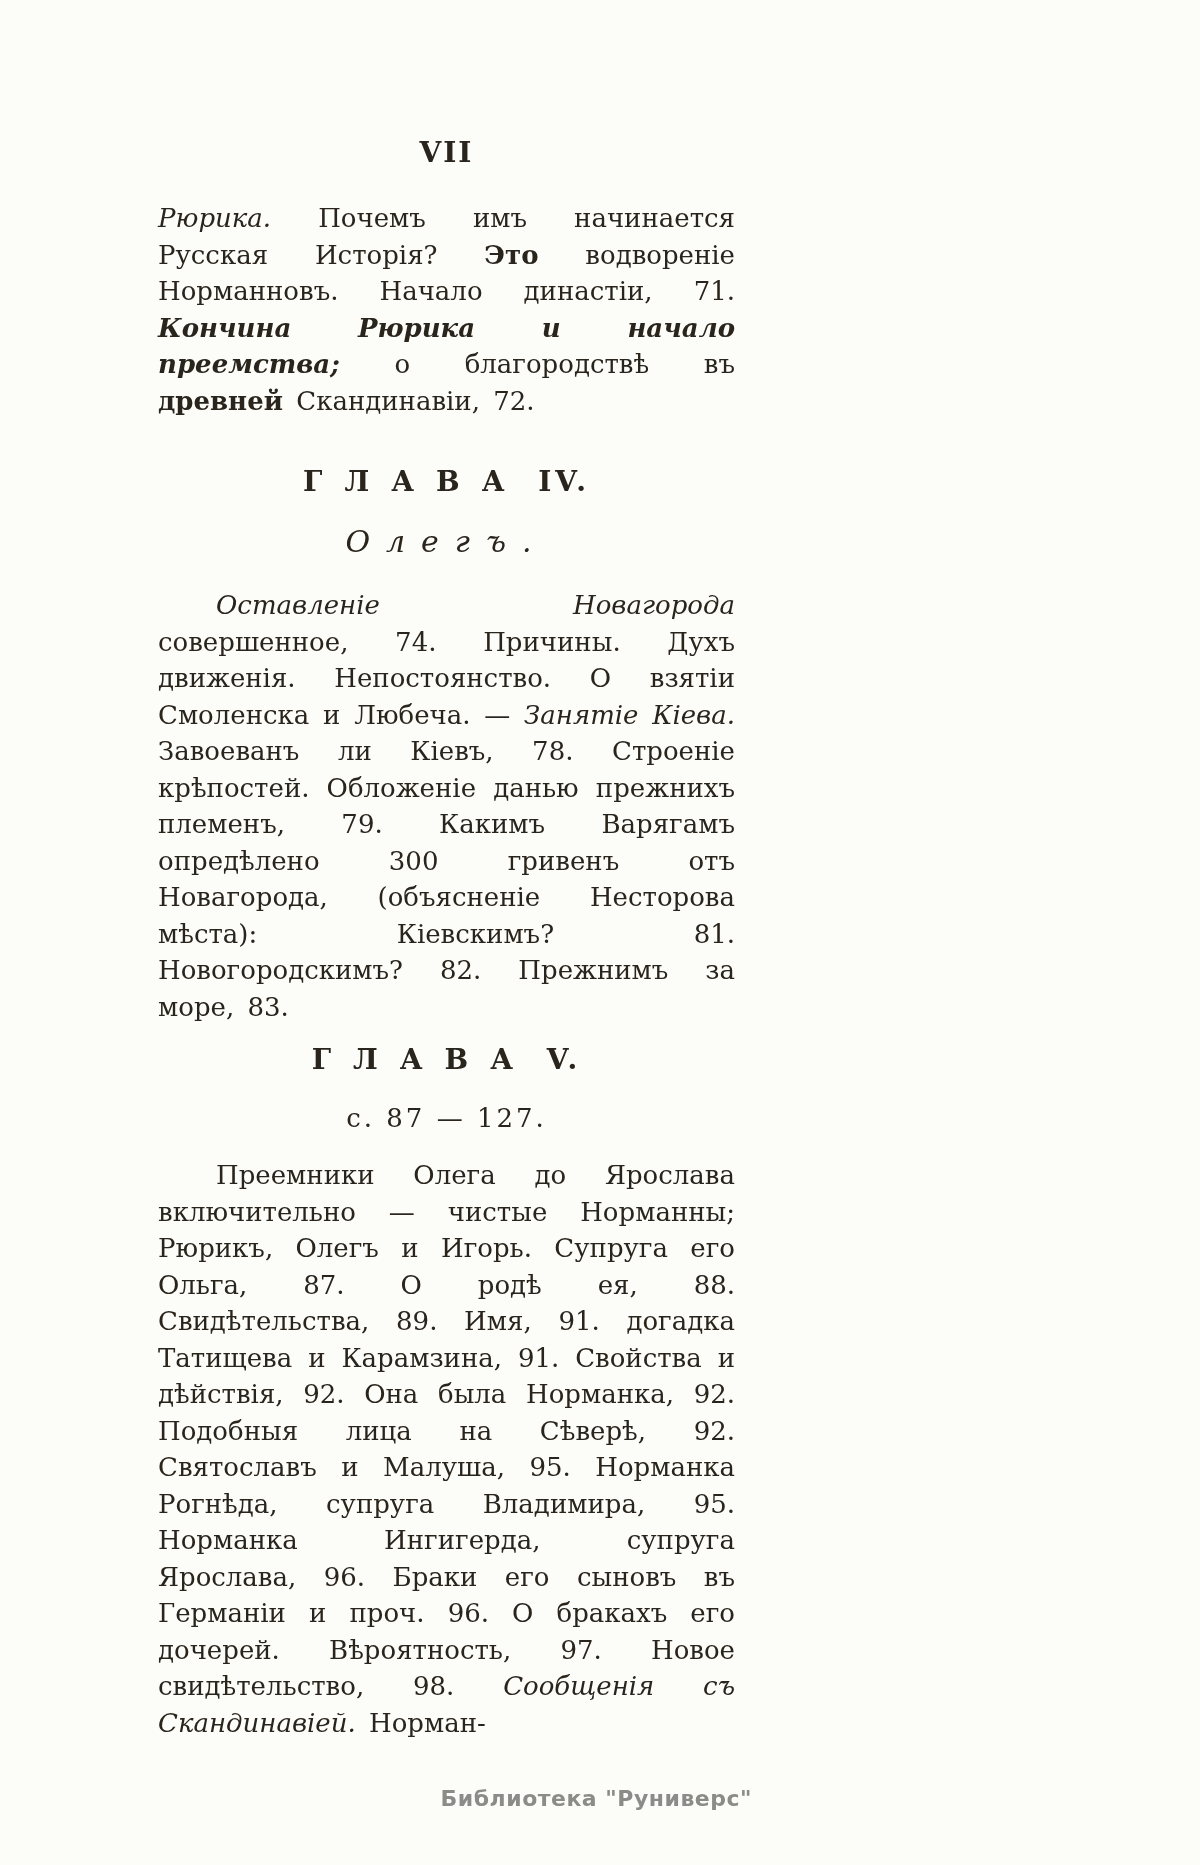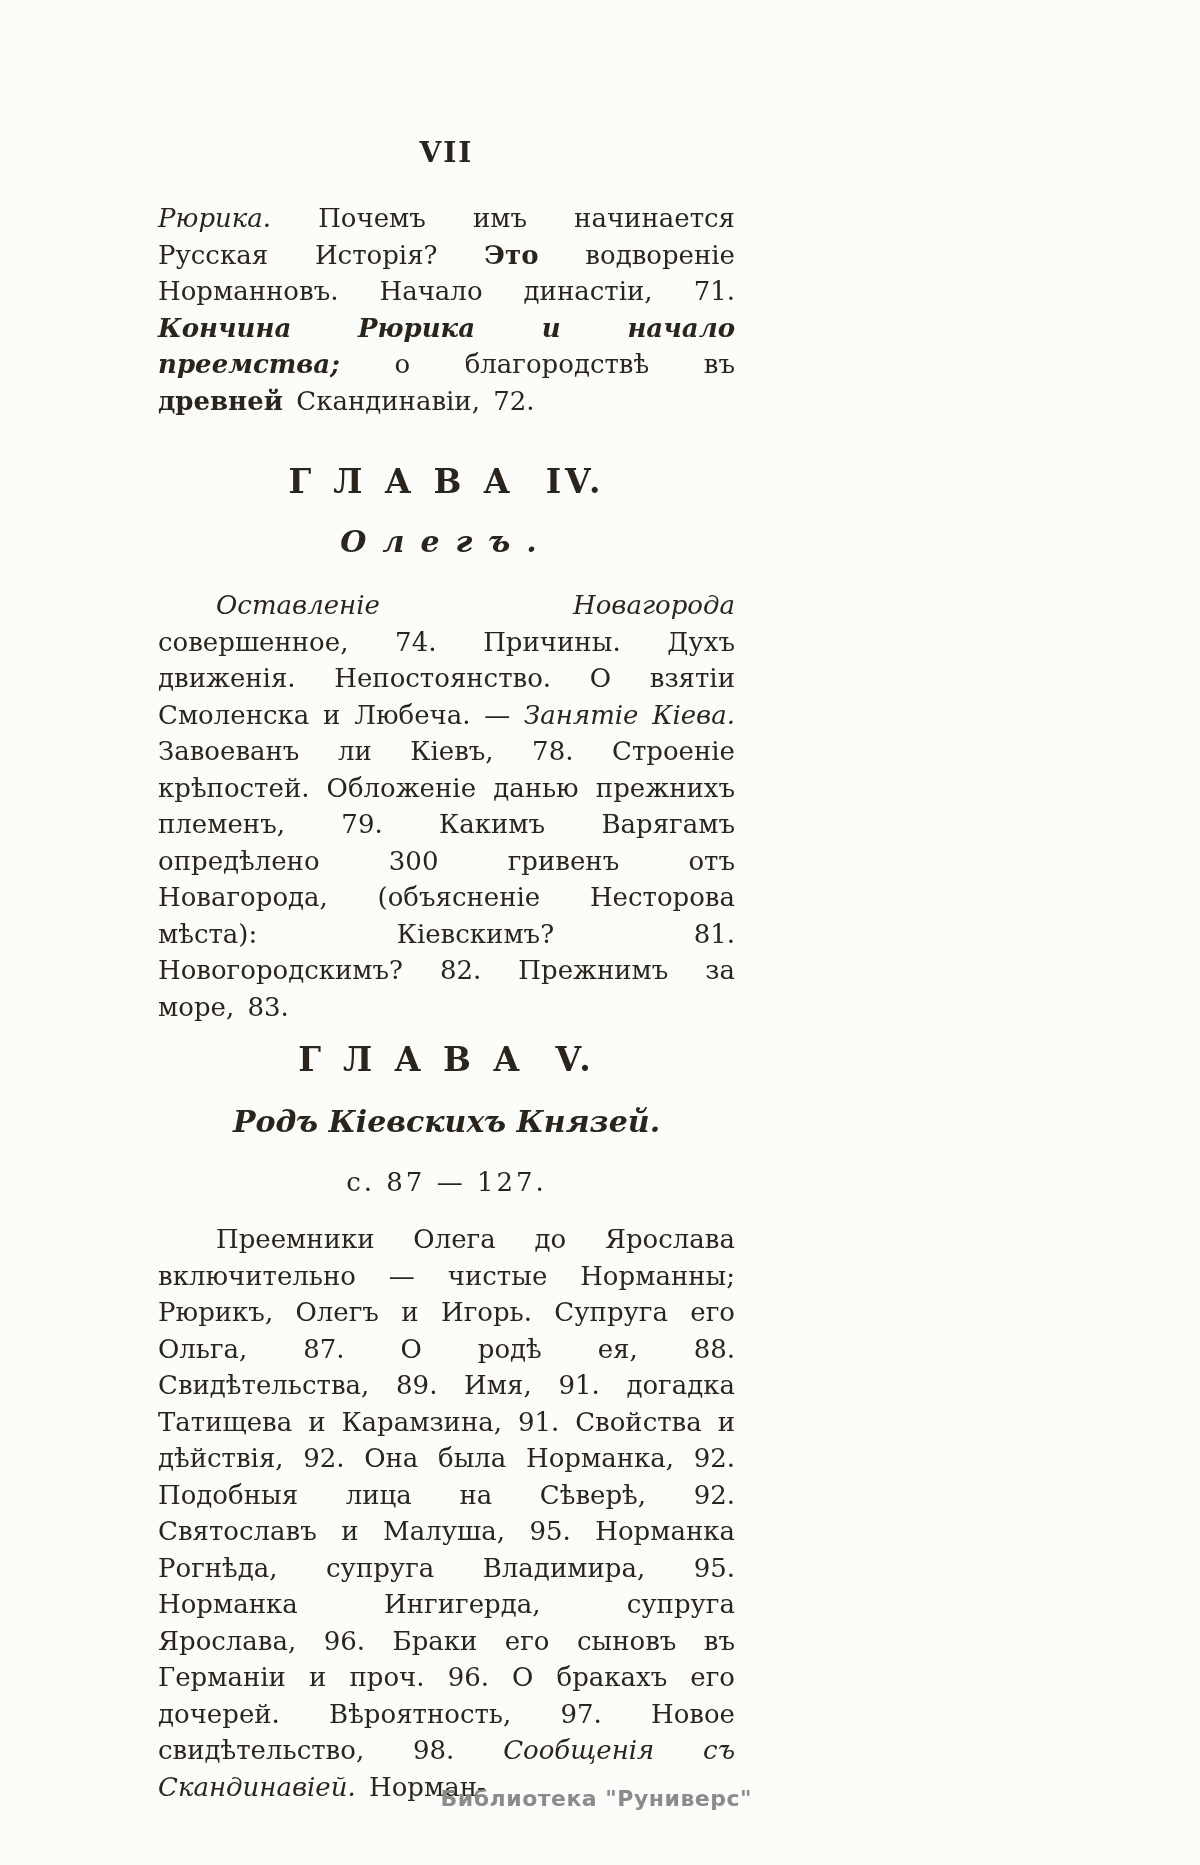--- a/index.html
+++ b/index.html
@@ -33,31 +33,31 @@
     word-spacing: 5px;
   }
   .para.continuation { margin-top: 30px; }
   .para.summary { text-indent: 58px; }
   .it  { font-style: italic; }
   .b   { font-weight: bold; }
   .bit { font-weight: bold; font-style: italic; }
   .chapter-heading {
     margin: 46px 0 0 0;
     text-align: center;
-    font-size: 33px;
+    font-size: 28px;
     font-weight: bold;
     line-height: 34px;
   }
   .chapter-heading .spread  { letter-spacing: 22px; margin-right: 2px; }
   .chapter-heading .numeral { letter-spacing: 4px; }
   .chapter-title {
     margin: 24px 0 0 0;
     text-align: center;
     font-size: 30px;
-    font-weight: bold;
+    font-weight: normal;
     font-style: italic;
     line-height: 38px;
   }
   .chapter-title.spaced { letter-spacing: 16px; }
   .page-range {
     margin-top: 24px;
     text-align: center;
     font-size: 26px;
     line-height: 30px;
     letter-spacing: 3px;
@@ -94,20 +94,19 @@
     </h2>
     <h3 class="chapter-title spaced">Олегъ.</h3>
     <p class="para summary ch4-summary"><span class="it">Оставленіе Новагорода</span><span> совершенное, 74. Причины. Духъ движенія. Непостоянство. О взятіи Смоленска и Любеча. — </span><span class="it">Занятіе Кіева.</span><span> Завоеванъ ли Кіевъ, 78. Строеніе крѣпостей. Обложеніе данью прежнихъ племенъ, 79. Какимъ Варягамъ опредѣлено 300 гривенъ отъ Новагорода, (объясненіе Несторова мѣста): Кіевскимъ? 81. Новогородскимъ? 82. Прежнимъ за море, 83.</span></p>
   </section>
 
   <section>
     <h2 class="chapter-heading ch5-heading">
       <span class="spread">ГЛАВА</span>
       <span class="numeral">V.</span>
     </h2>
-    <h3 class="chapter-title ch5-title">Родъ Кіевскихъ Князей.</h3>
     <div class="page-range ch5-range">с. 87 — 127.</div>
     <p class="para summary ch5-summary"><span>Преемники Олега до Ярослава включительно — чистые Норманны; Рюрикъ, Олегъ и Игорь. Супруга его Ольга, 87. О родѣ ея, 88. Свидѣтельства, 89. Имя, 91. догадка Татищева и Карамзина, 91. Свойства и дѣйствія, 92. Она была Норманка, 92. Подобныя лица на Сѣверѣ, 92. Святославъ и Малуша, 95. Норманка Рогнѣда, супруга Владимира, 95. Норманка Ингигерда, супруга Ярослава, 96. Браки его сыновъ въ Германіи и проч. 96. О бракахъ его дочерей. Вѣроятность, 97. Новое свидѣтельство, 98. </span><span class="it">Сообщенія съ Скандинавіей.</span><span> Норман-</span></p>
   </section>
 
   <div class="watermark">Библиотека "Руниверс"</div>
 
 </div>
 
 </body></html>

